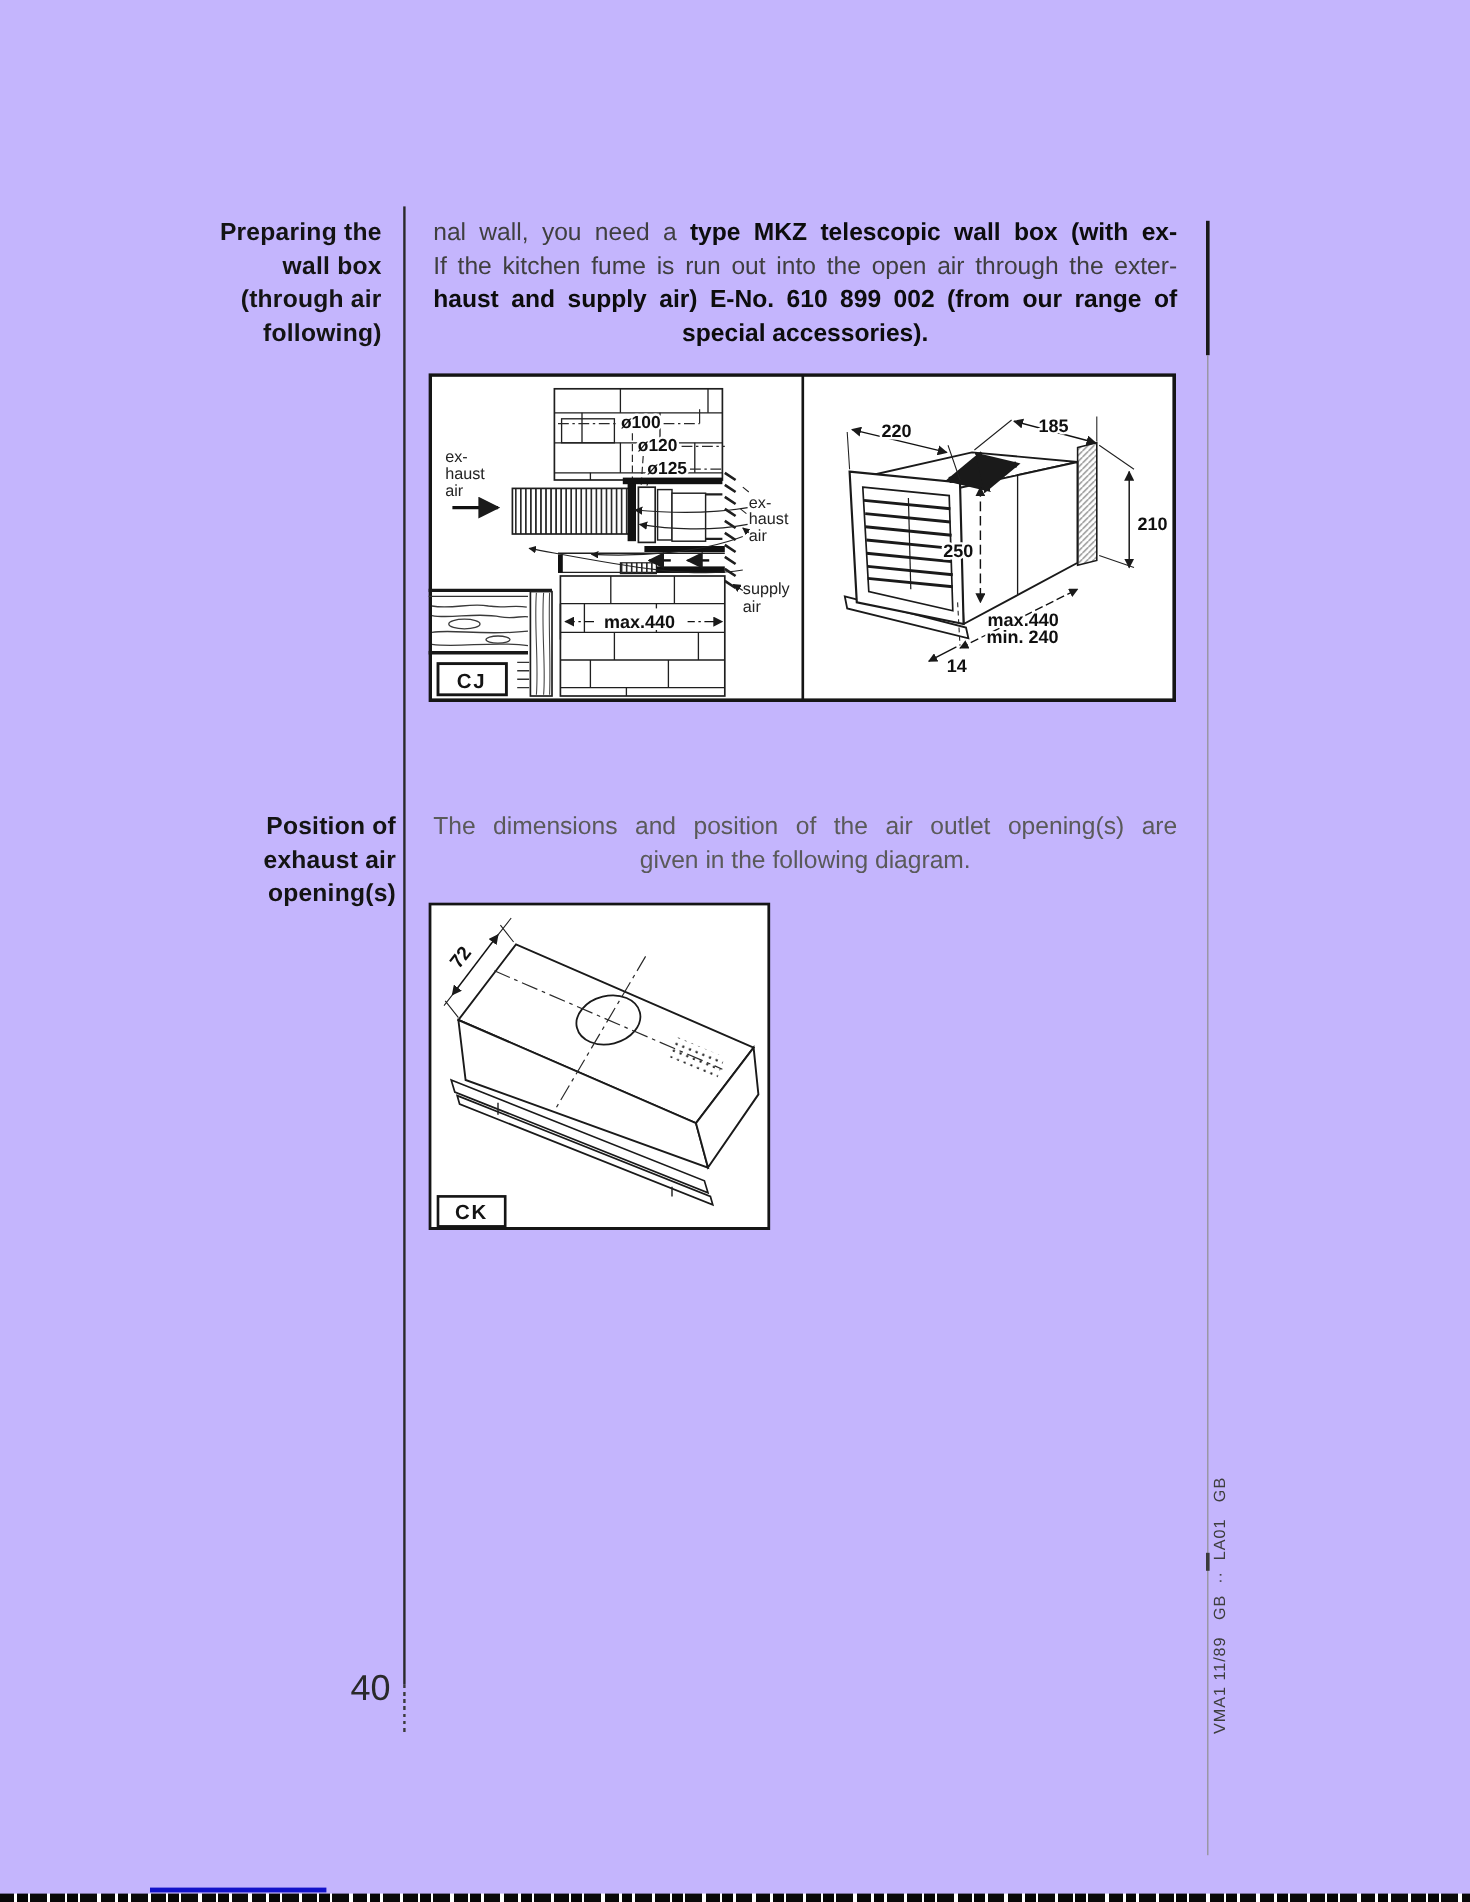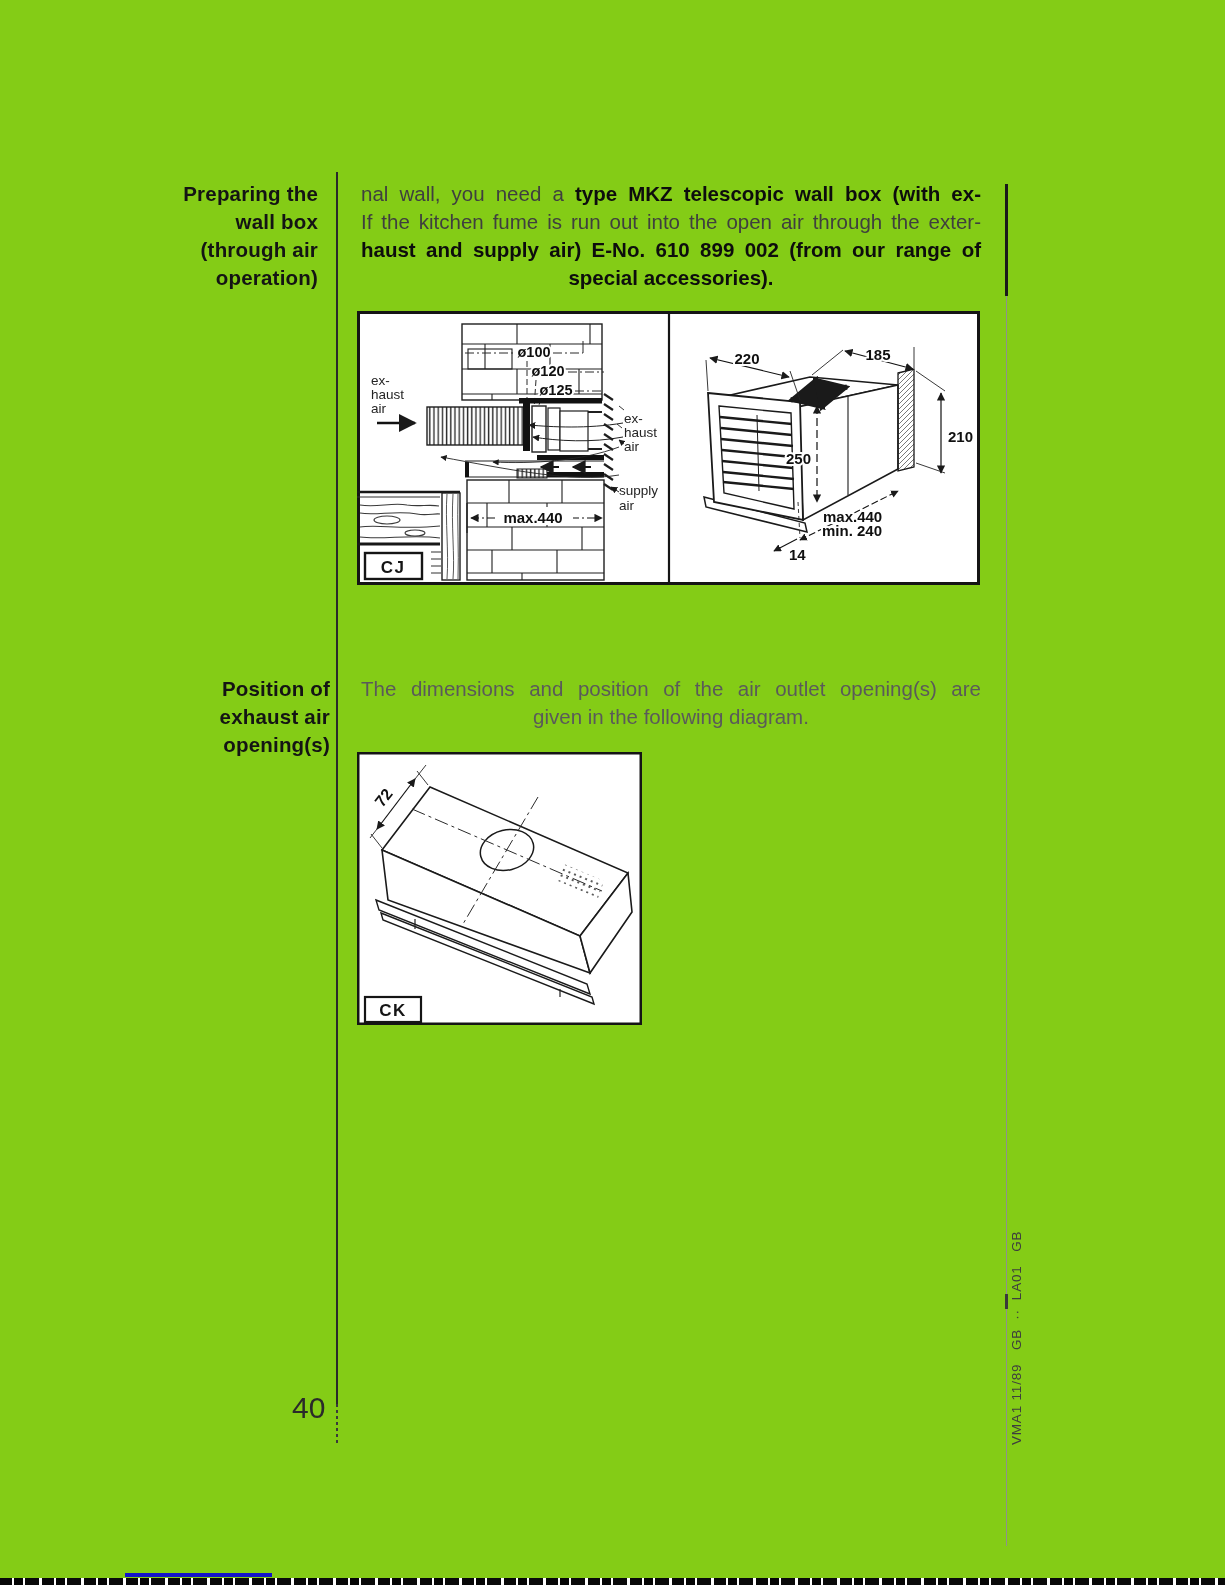--- a/index.html
+++ b/index.html
@@ -1,16 +1,16 @@
 <!DOCTYPE html>
 <html><head>
 <meta charset="utf-8">
 <style>
   html,body{margin:0;padding:0;background:#e8e8e8;}
-  #page{position:relative;width:1225px;height:1585px;background:#84cc16;overflow:hidden;
+  #page{position:relative;width:1225px;height:1585px;background:#c4b5fd;overflow:hidden;
         font-family:"Liberation Sans",sans-serif;color:#222;}
   
   .mh{position:absolute;width:222px;text-align:right;font-weight:bold;font-size:20.5px;
       line-height:28px;color:#141414;letter-spacing:0.2px;}
   
   .bt{position:absolute;left:361px;width:620px;font-size:20.5px;line-height:28px;color:#3f3f3f;}
   .bt .ln{text-align:justify;text-align-last:justify;}
   .bt .ln-last{text-align:center;}
   .bt b{color:#0d0d0d;}
   .bt2{color:#5a5a5a;}
@@ -37,21 +37,21 @@
 </style>
 </head>
 <body>
 
 <div id="page">
 
   <div class="mh" style="left:96px;top:180px;">
     <div>Preparing the</div>
     <div>wall box</div>
     <div>(through air</div>
-    <div>operation)</div>
+    <div>following)</div>
   </div>
 
   <div class="bt" style="top:180px;">
     <div class="ln"><span>nal wall, you need a</span> <b>type MKZ telescopic wall box (with ex-</b></div>
     <div class="ln">If the kitchen fume is run out into the open air through the exter-</div>
     <div class="ln"><b>haust and supply air) E-No. 610 899 002 (from our range of</b></div>
     <div class="ln-last"><b>special accessories).</b></div>
   </div>
 
   <div class="vdiv"></div>

